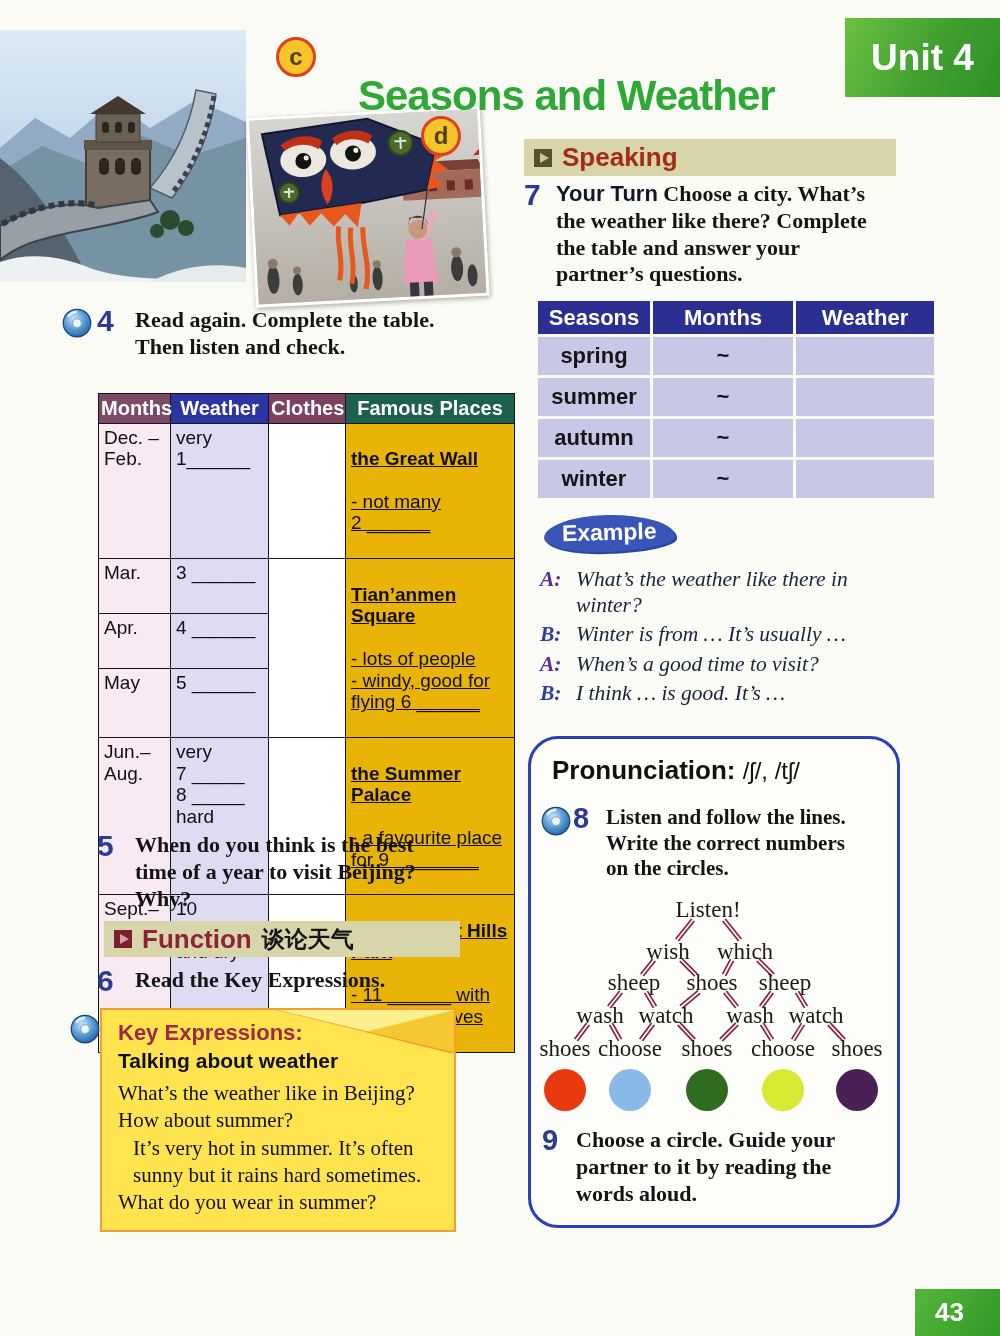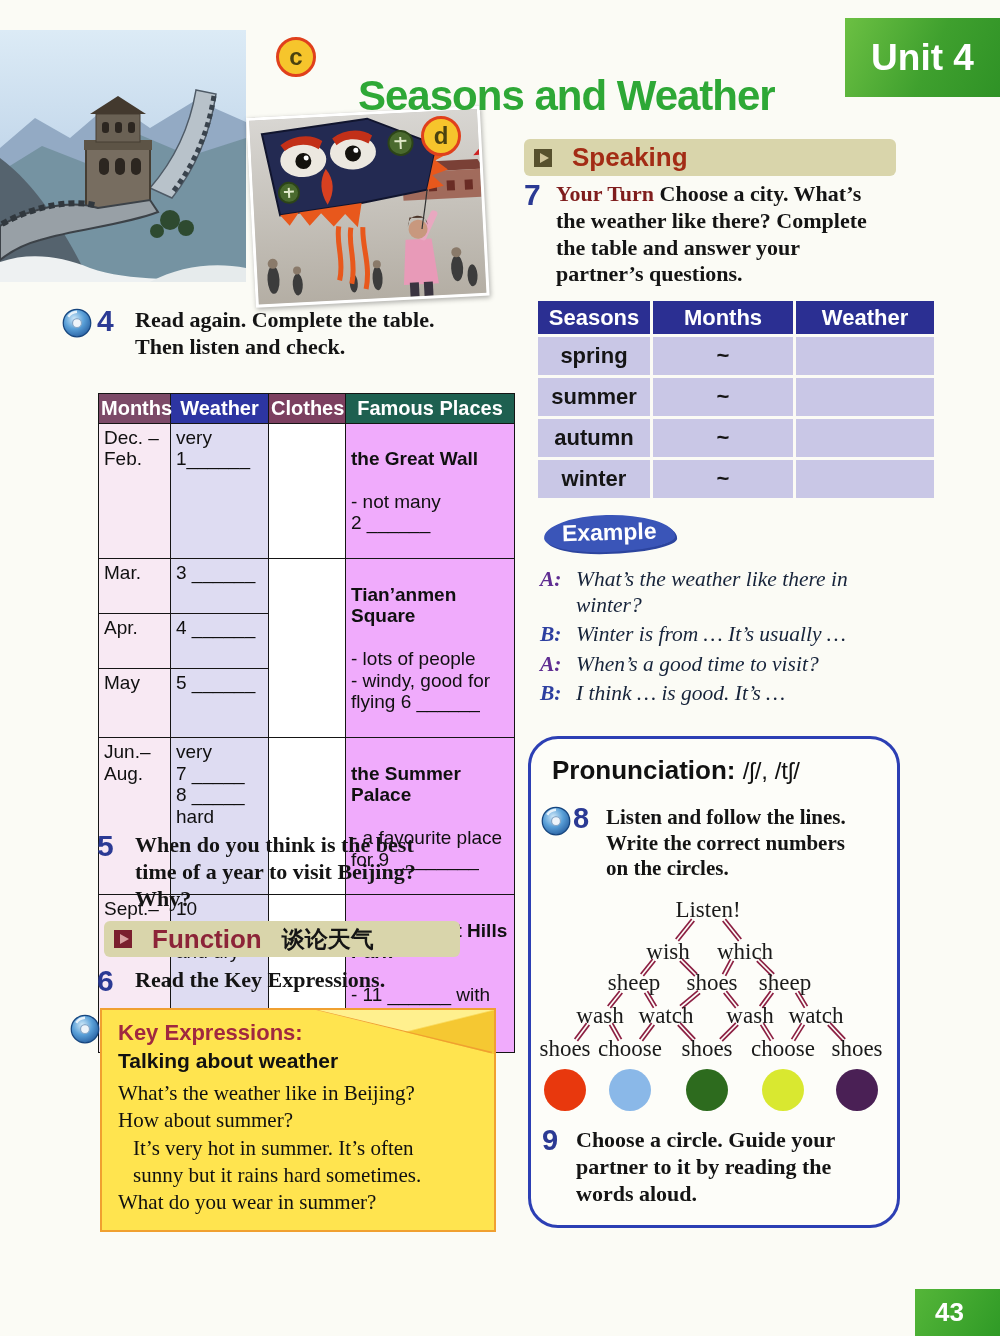--- a/index.html
+++ b/index.html
@@ -23,22 +23,22 @@
   #kite-photo{position:absolute;left:246px;top:118px;border:3px solid #fff;
     box-shadow:1px 2px 5px rgba(0,0,0,.3);transform:rotate(-3deg);transform-origin:top left;background:#c8c6c2;}
 
   
   .num{position:absolute;font-weight:700;color:#2b3a94;font-size:30px;line-height:1;}
   .instr{position:absolute;font-family:"Liberation Serif",serif;font-weight:700;font-size:22px;
     color:#141414;line-height:1.22;white-space:pre-line;}
   .ml{white-space:pre-line;}
 
   
-  .sect{position:absolute;display:flex;align-items:center;gap:20px;padding:3px 10px;box-sizing:border-box;
-    background:#d9d5ab;border-radius:6px;}
+  .sect{position:absolute;display:flex;align-items:center;gap:10px;padding:3px 10px;box-sizing:border-box;
+    background:#d9d5ab;border-radius:0;}
   .play{width:18px;height:18px;display:flex;align-items:center;justify-content:center;flex:none;}
   .play::after{content:"";width:0;height:0;border-left:9px solid #cfc49a;border-top:5px solid transparent;
     border-bottom:5px solid transparent;margin-left:3px;}
   #speaking-hdr{left:524px;top:139px;width:372px;height:37px;}
   #speaking-hdr .play{background:#57512e;}
   #speaking-hdr .lbl{color:#a32c15;font-weight:700;font-size:26px;}
   #function-hdr{left:104px;top:921px;width:356px;height:36px;}
   #function-hdr .play{background:#7a1f2e;}
   #function-hdr .play::after{border-left-color:#d8a0a0;}
   #function-hdr .lbl{color:#8c2438;font-weight:700;font-size:26px;}
@@ -47,26 +47,26 @@
   
   .cd{position:absolute;width:30px;height:30px;}
 
   
   #mtable{position:absolute;left:98px;top:393px;width:416px;border-collapse:collapse;table-layout:fixed;
     font-size:19px;line-height:1.13;color:#101010;}
   #mtable th{color:#fff;font-size:20px;font-weight:700;padding:3px 2px;border:1.6px solid #151515;text-align:center;}
   #mtable td{border:1.6px solid #151515;vertical-align:top;padding:3px 5px;white-space:pre-line;}
   .h-months{background:#7c4a68;} .h-weather{background:#2d35a2;}
   .h-clothes{background:#7c4060;} .h-famous{background:#1e6050;}
-  .c-m{background:#f8e9f3;} .c-w{background:#dedcf2;} .c-c{background:#ffffff;} .c-f{background:#f0abfc;}
+  .c-m{background:#f8e9f3;} .c-w{background:#dedcf2;} .c-c{background:#ffffff;} .c-f{background:#eab308;text-decoration:underline;}
   .place-name{font-weight:700;display:block;white-space:pre-line;}
   .place-details{display:block;white-space:pre-line;}
 
   
-  #kbox{position:absolute;left:100px;top:1008px;width:396px;height:224px;background:#ffe44f;
+  #kbox{position:absolute;left:100px;top:1008px;width:356px;height:224px;background:#ffe44f;
     border:2.5px solid #f0a030;box-sizing:border-box;}
   #kfold{position:absolute;right:0;top:0;width:178px;height:44px;
     background:linear-gradient(to bottom right,#fff08e 49%,#f5c832 51%);
     clip-path:polygon(0 0,100% 0,100% 100%);}
   #kfold::after{content:"";position:absolute;left:-2px;top:-1px;width:183px;height:2.5px;background:#f0a030;
     transform:rotate(13.5deg);transform-origin:left top;}
   #ktitle{position:relative;color:#a02840;font-weight:700;font-size:22px;margin:10px 0 0 16px;}
   #ksub{position:relative;font-weight:700;font-size:21px;color:#111;margin:3px 0 7px 16px;}
   .kline{font-family:"Liberation Serif",serif;font-size:21px;color:#101010;margin-left:16px;
     line-height:1.3;white-space:pre-line;}
@@ -335,21 +335,21 @@
     <div class="kline">What do you wear in summer?</div>
   </div>
 
   <div class="sect" id="speaking-hdr">
     <span class="play"></span>
     <span class="lbl">Speaking</span>
   </div>
 
   <div class="num" style="left:524px;top:180px">7</div>
   <div class="instr" style="left:556px;top:181px;width:352px;white-space:normal">
-    <span style="font-family:Liberation Serif, serif;color:#7f1d1d">Your Turn</span>
+    <span style="font-family:Liberation Sans, sans-serif;color:#0f172a">Your Turn</span>
     <span class="ml">Choose a city. What’s
 the weather like there? Complete
 the table and answer your
 partner’s questions.</span>
   </div>
 
   <table id="stable">
     <tbody>
         <tr>
       <th class="col-s">Seasons</th>

